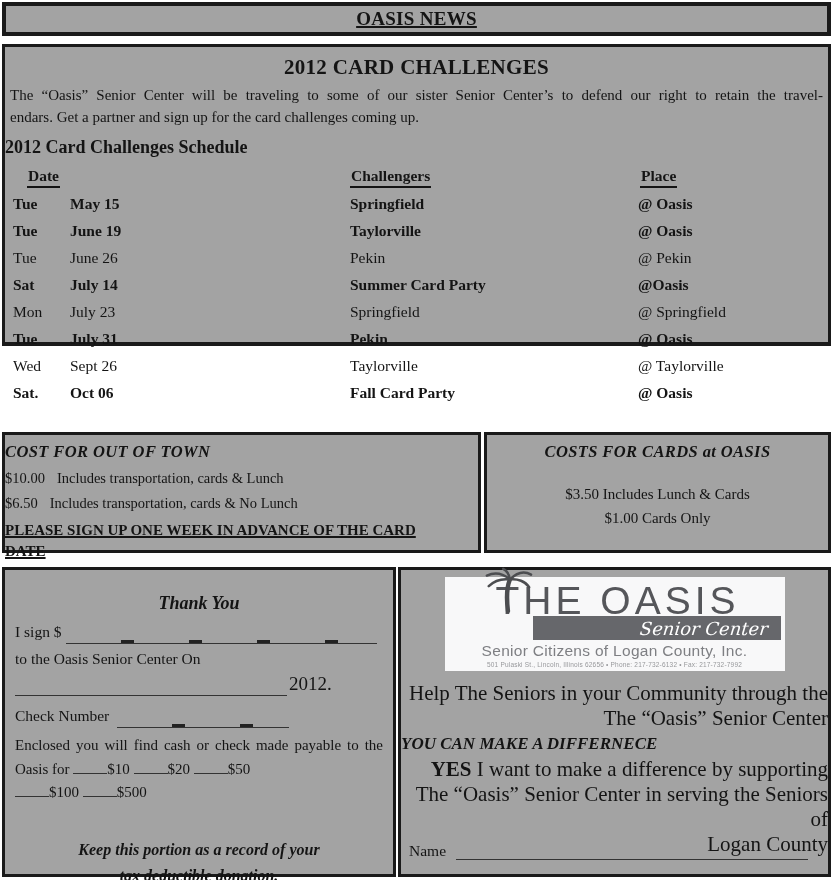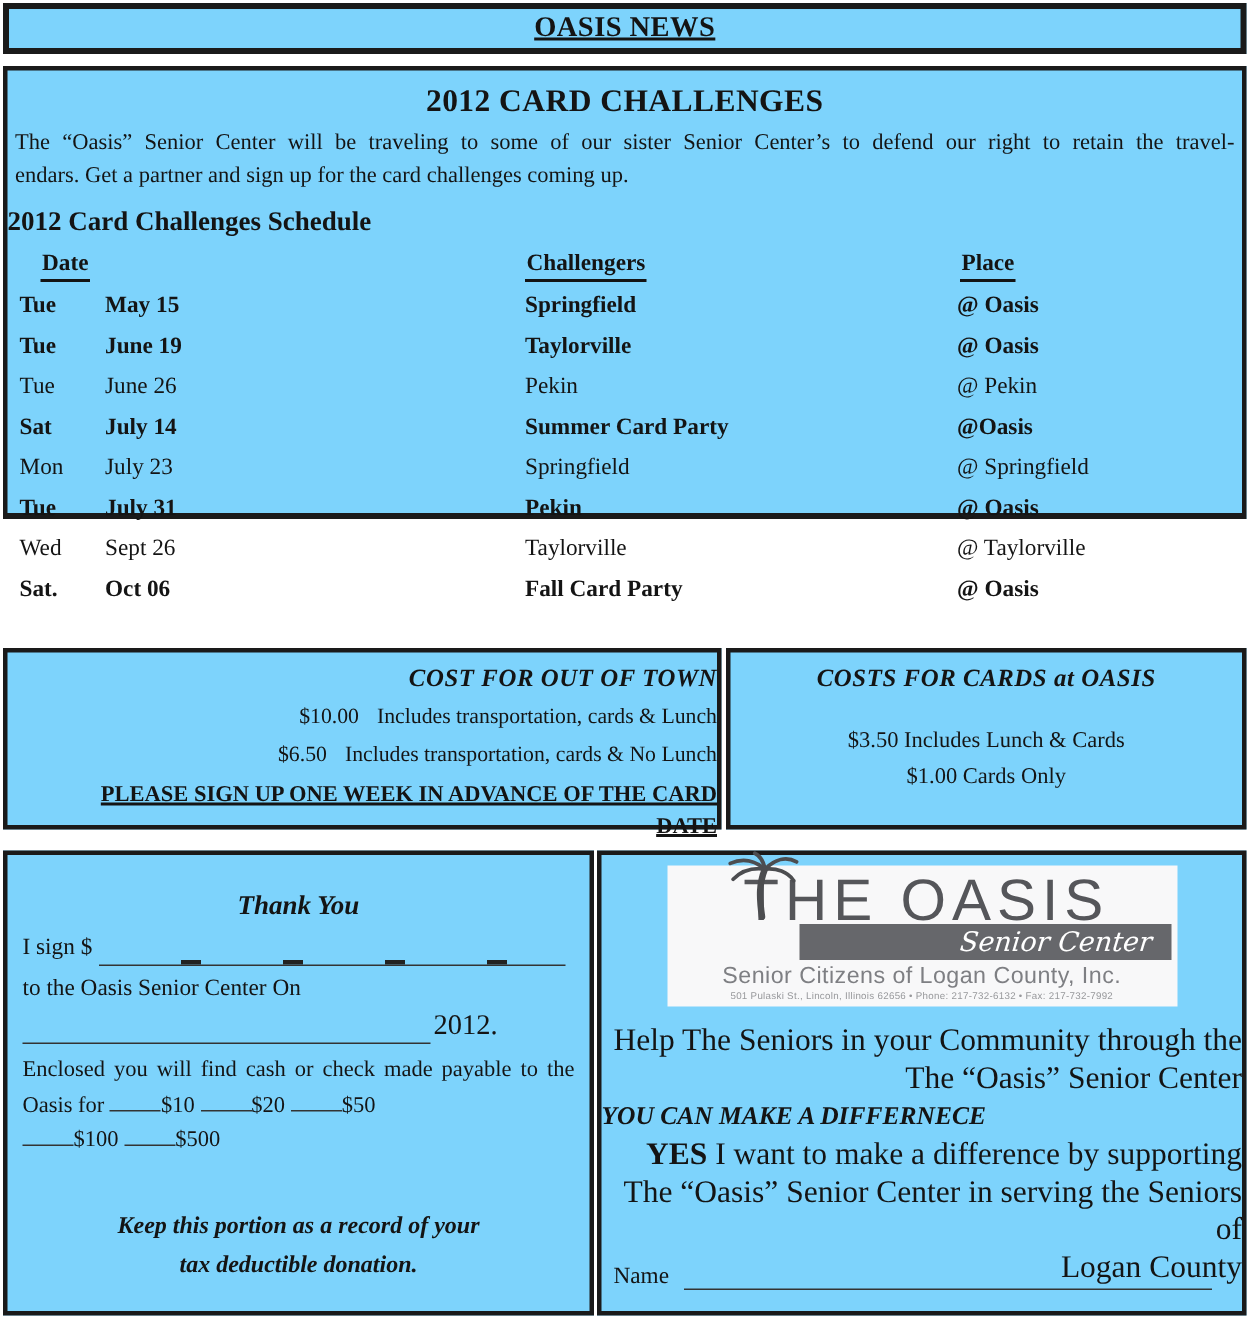--- a/index.html
+++ b/index.html
@@ -1,18 +1,18 @@
 <!DOCTYPE html>
 <html><head>
 <meta charset="utf-8">
 <style>
   html,body{margin:0;padding:0;background:#fff;}
   #page{position:relative;width:833px;height:880px;background:#fff;
         font-family:"Liberation Serif",serif;color:#141414;overflow:hidden;}
-  .box{position:absolute;background:#7dd3fc;border:3px solid #1a1a1a;box-sizing:border-box;}
+  .box{position:absolute;background:#a3a3a3;border:3px solid #1a1a1a;box-sizing:border-box;}
 
   
   #masthead{left:2px;top:2px;width:829px;height:34px;border-width:4px;
             display:flex;align-items:center;justify-content:center;}
   #masthead .t{font-size:19px;font-weight:bold;text-decoration:underline;
                text-decoration-thickness:2px;letter-spacing:.3px;}
 
   
   #main{left:2px;top:44px;width:829px;height:302px;border-bottom-width:4px;}
   .h1{margin-top:8px;text-align:center;font-size:21px;font-weight:bold;letter-spacing:.3px;}
@@ -22,21 +22,21 @@
 
   .sched{margin-top:5px;padding-left:8px;font-size:15.5px;}
   .srow,.shead{display:grid;grid-template-columns:57px 280px 288px auto;line-height:27px;}
   .shead{line-height:26px;margin-bottom:1px;}
   .shead .hcell{font-weight:bold;}
   .hul{display:inline-block;border-bottom:2.5px solid #141414;line-height:19px;padding:0 1px 1px 1px;}
   .datehead{grid-column:1/3;margin-left:14px;}
   .srow.b{font-weight:bold;}
 
   
-  #costleft{left:2px;top:432px;width:479px;height:121px;text-align:right;}
+  #costleft{left:2px;top:432px;width:479px;height:121px;text-align:left;}
   #costright{left:484px;top:432px;width:347px;height:121px;text-align:center;}
   .costtitle{margin-top:7px;font-size:16.5px;font-weight:bold;font-style:italic;letter-spacing:.4px;}
   .costline{margin-top:8px;font-size:14.5px;}
   .costline .p{margin-right:12px;}
   .notice{margin-top:8px;font-weight:bold;font-size:15px;line-height:21px;}
   .notice span{text-decoration:underline;text-decoration-thickness:1.5px;}
   #costright .costline1{margin-top:24px;font-size:15px;}
   #costright .costline2{margin-top:7px;font-size:15px;}
 
   
@@ -177,20 +177,24 @@
     <div class="h3">Thank You</div>
     <div class="frow" id="gaveline">
       <span>I sign $</span>
       <span class="uline marks grow"></span>
     </div>
     <div id="toline">to the Oasis Senior Center On</div>
     <div class="frow" id="yearline">
       <span class="uline"></span>
       <span class="yr">2012.</span>
     </div>
+    <div class="frow" id="checkline">
+      <span>Check Number</span>
+      <span class="uline marks"></span>
+    </div>
     <div class="enclosed">
       <span>Enclosed you will find cash or check made  payable to the Oasis for</span>
       <span id="amounts1"><span class="blank"></span><span>$10</span> <span class="blank"></span><span>$20</span> <span class="blank"></span><span>$50</span> </span>
       <br>
       <span id="amounts2"><span class="blank"></span><span>$100</span> <span class="blank"></span><span>$500</span> </span>
     </div>
     <div class="keep">
       <div>Keep this portion as a record of your</div>
       <div>tax deductible donation.</div>
     </div>

